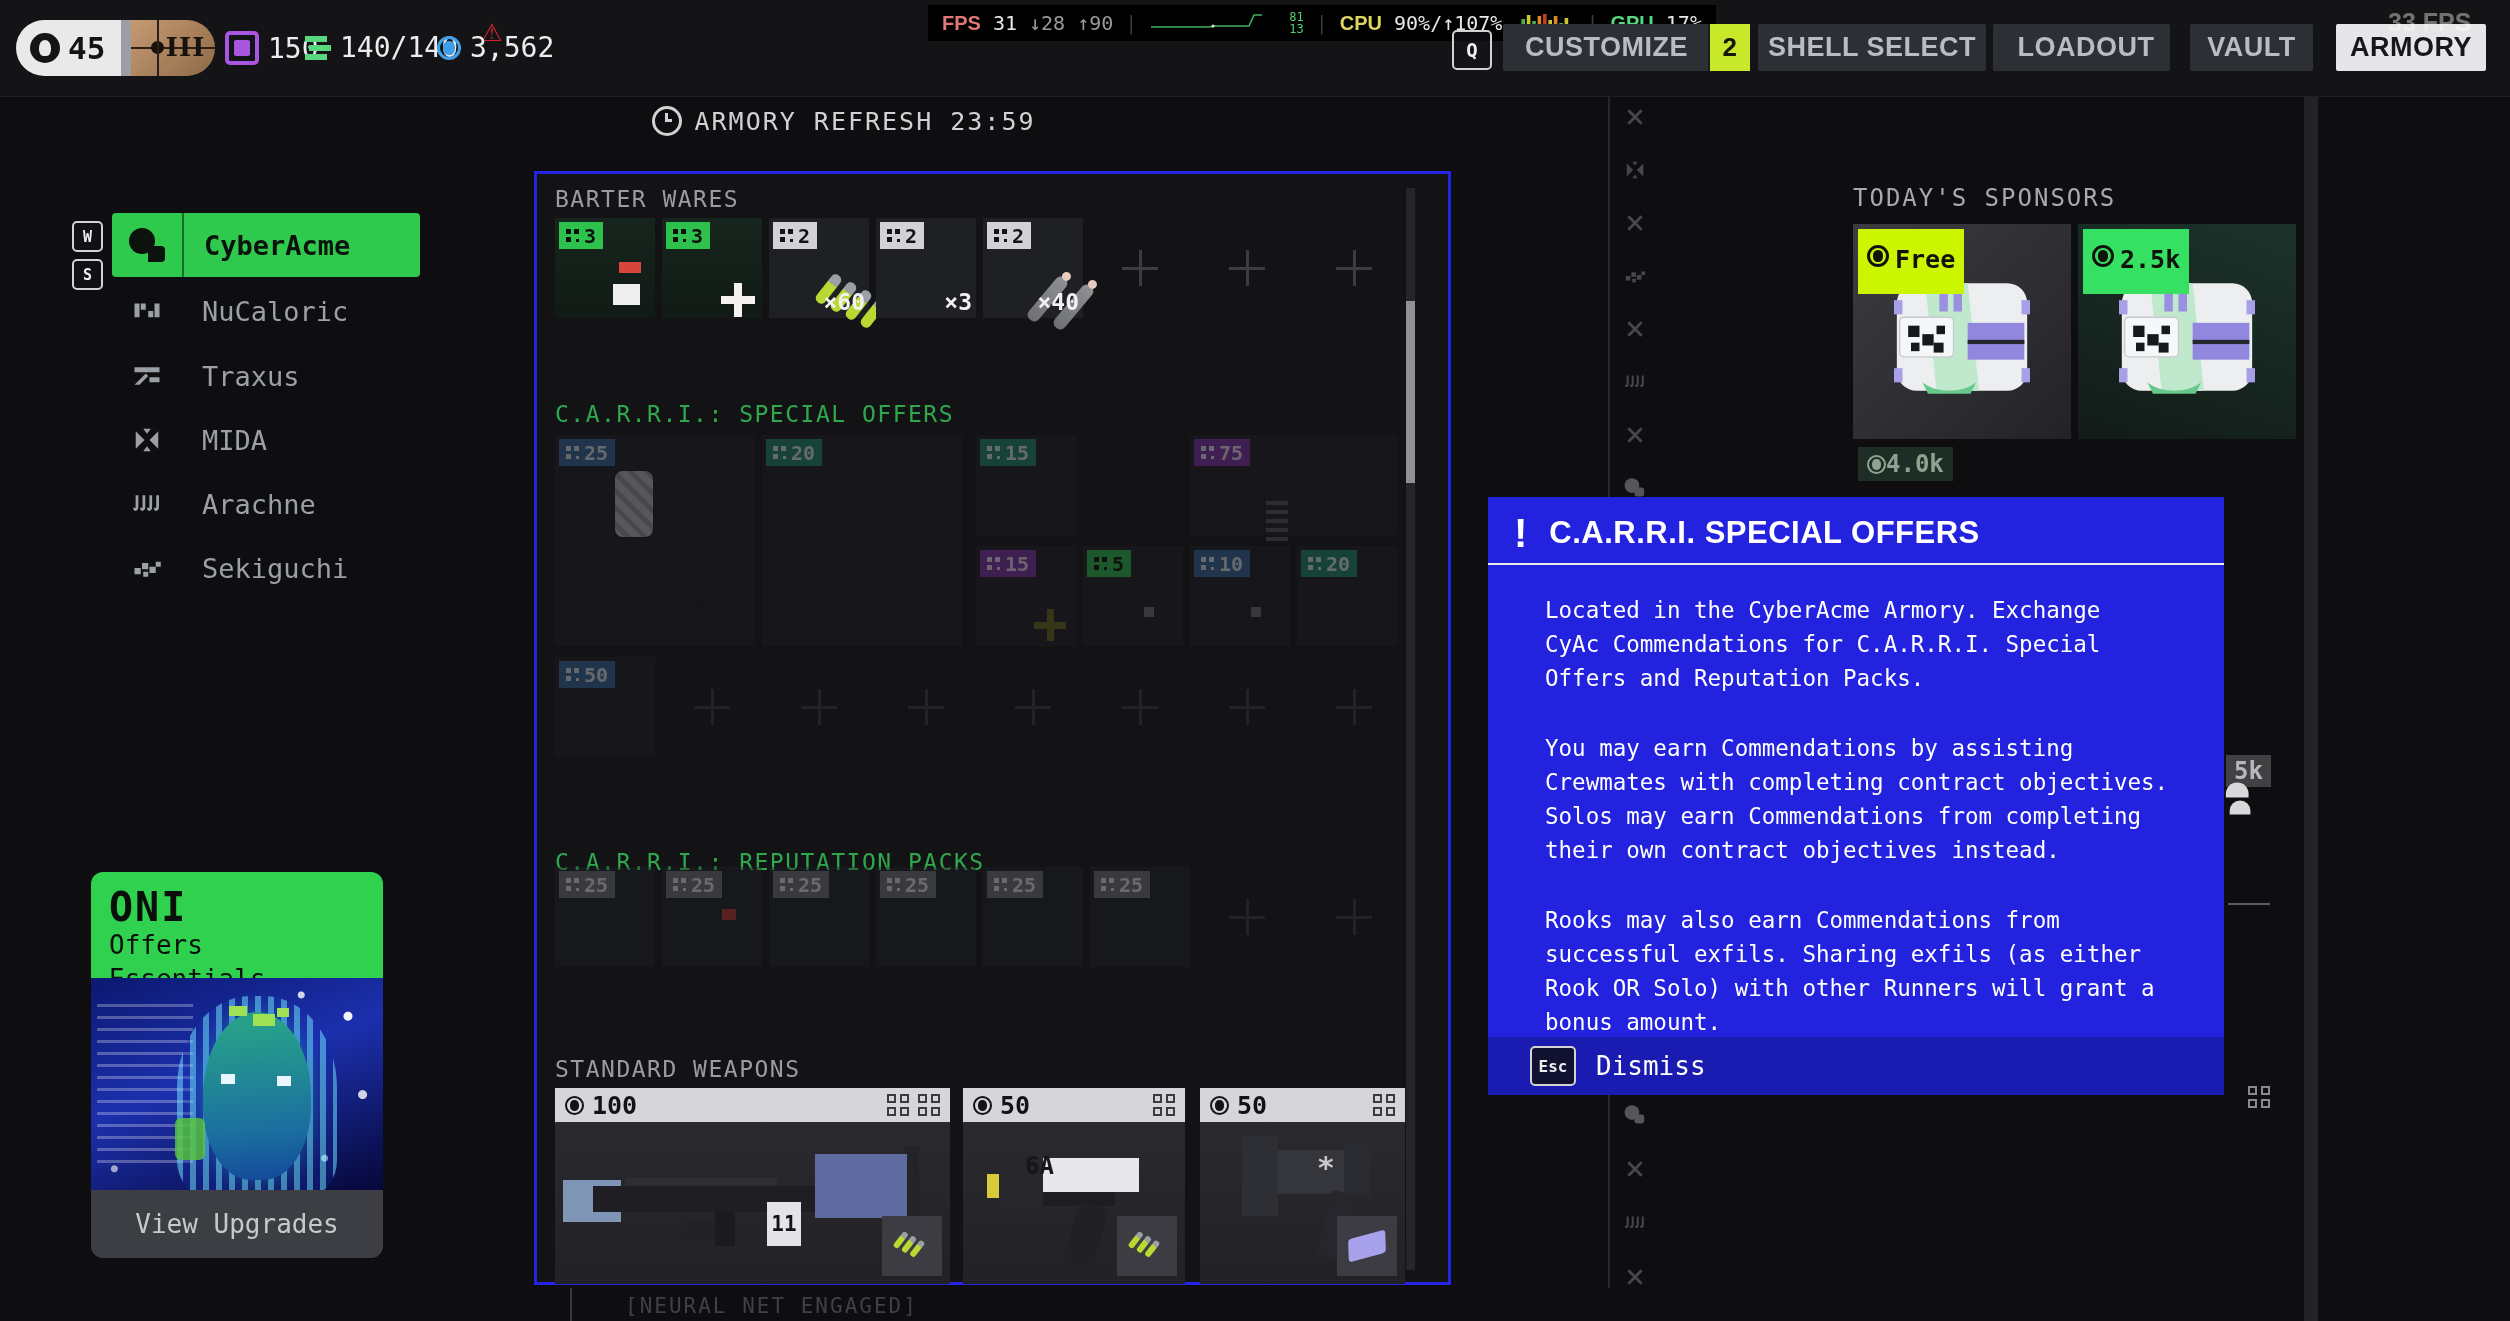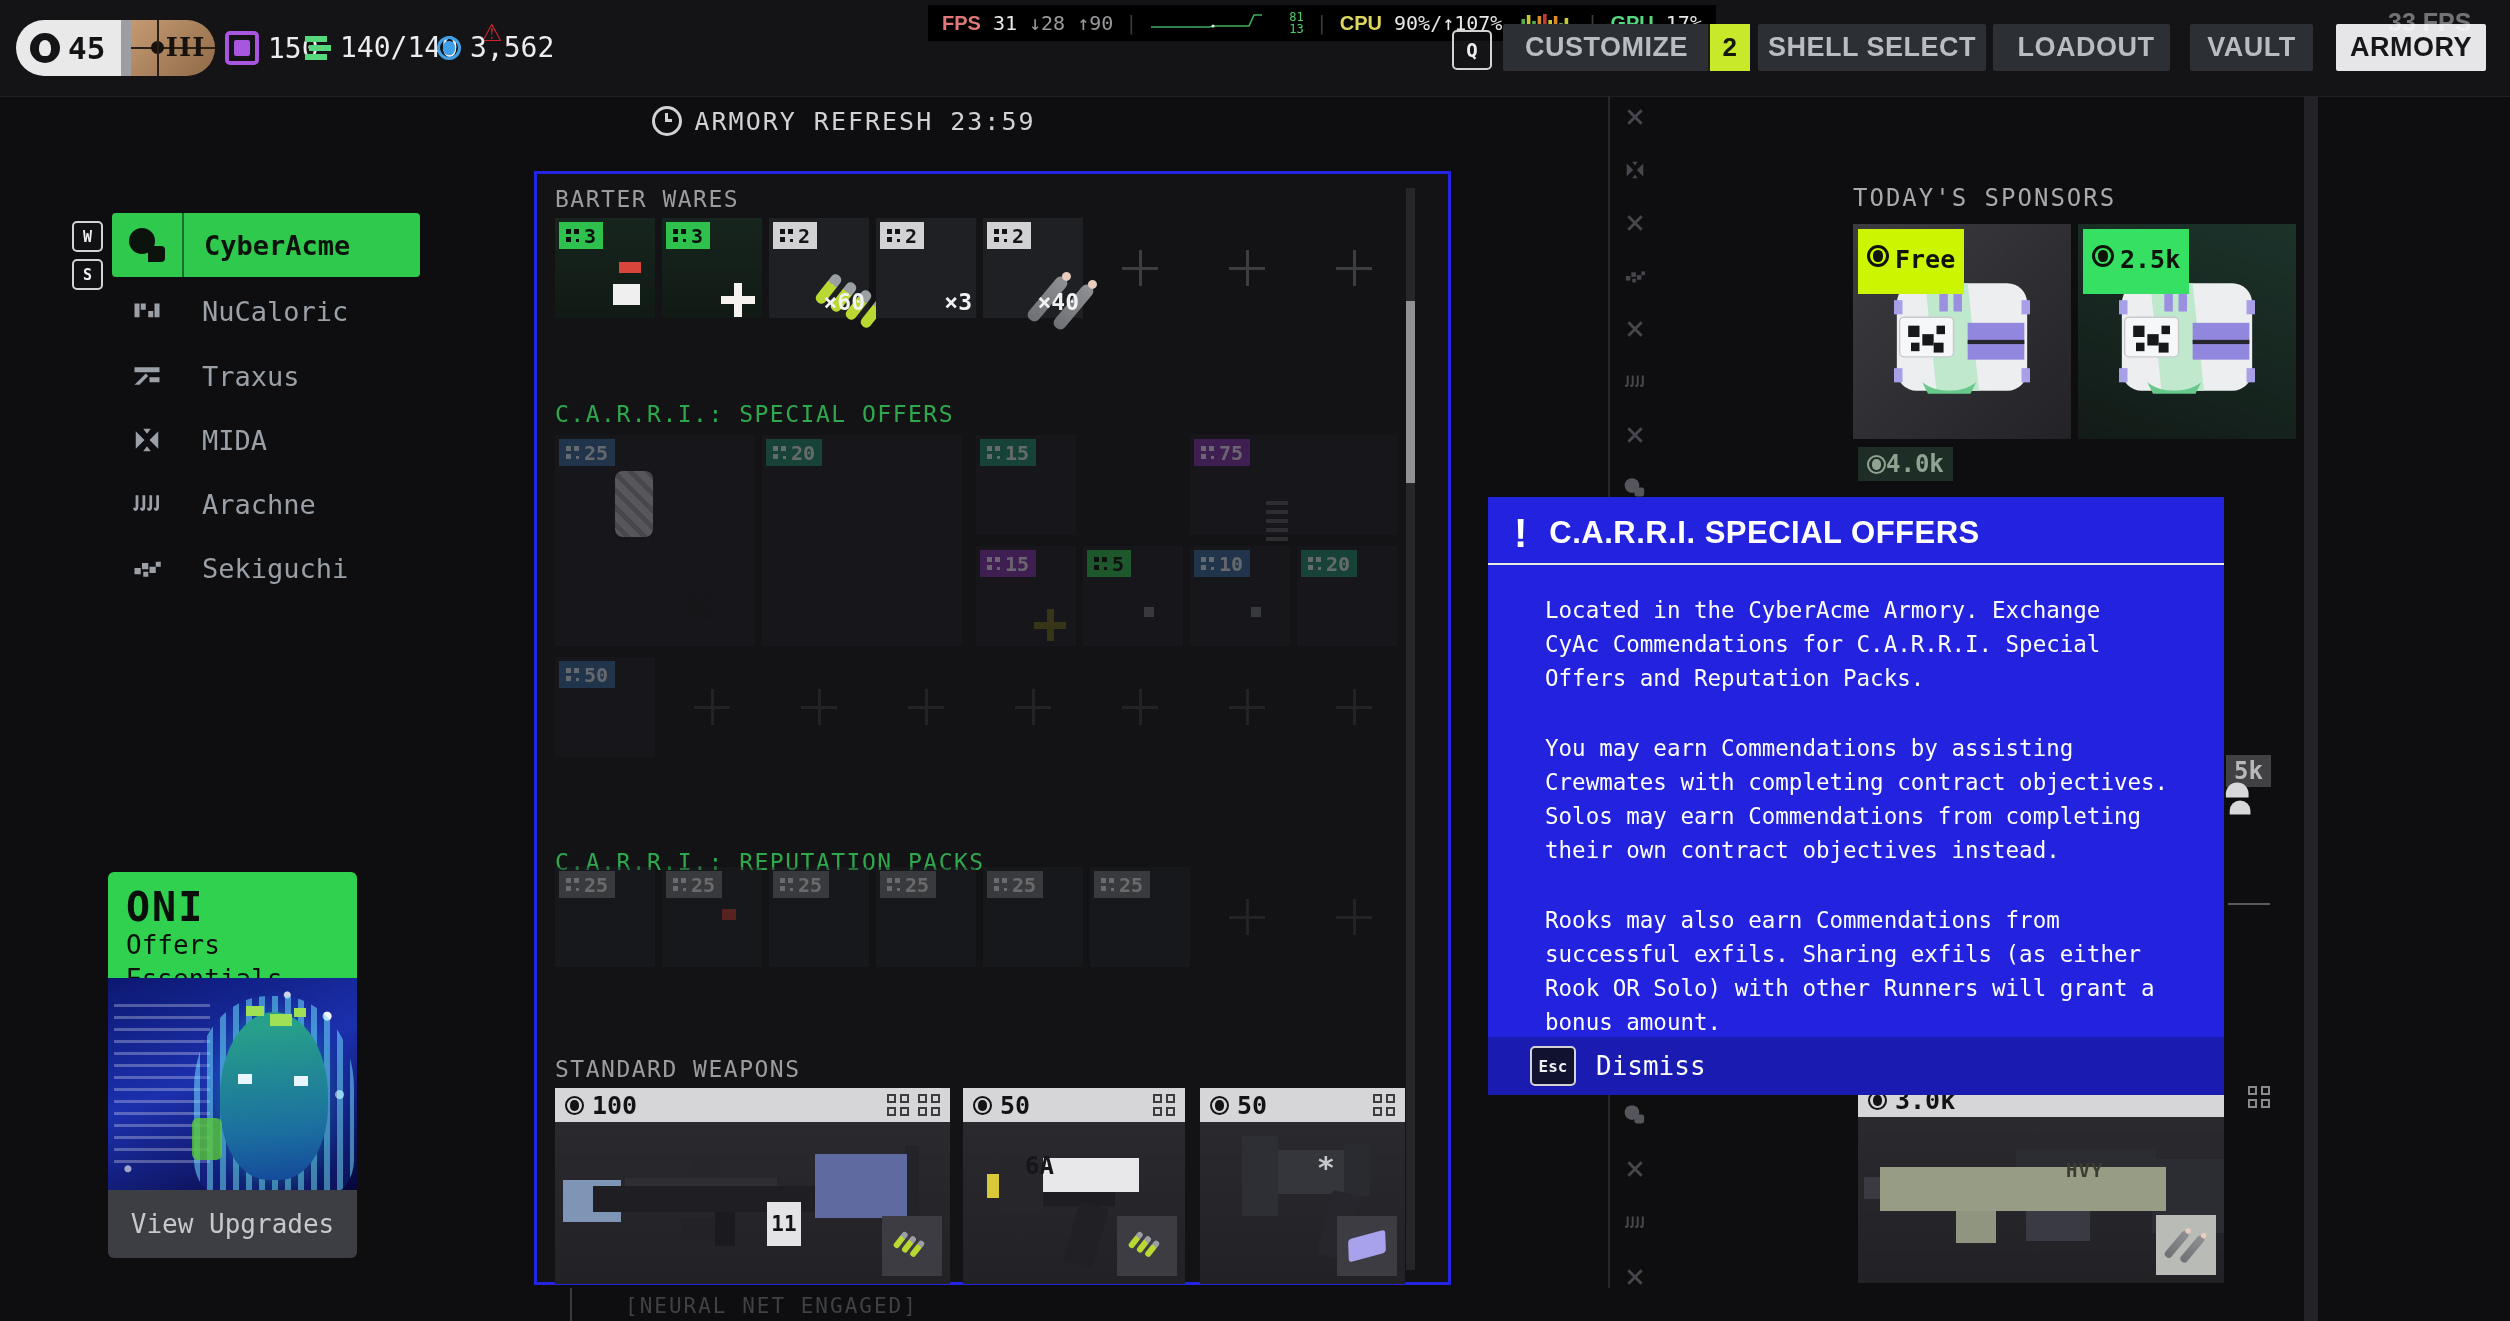--- a/index.html
+++ b/index.html
@@ -52,21 +52,21 @@
   .wskeys .keychip{width:27px;height:27px;font-size:15px;}
   .vendor{position:absolute;left:112px;width:308px;height:48px;display:flex;align-items:center;gap:0;color:#9aa0a6;font-size:27px;}
   .vendor .vicon{width:70px;display:flex;align-items:center;justify-content:center;flex:0 0 70px;}
   .vendor.sel{height:64px;background:#2fc94e;color:#0c120c;border-radius:4px;font-weight:bold;}
   .vendor.sel .vicon{border-right:2px solid rgba(0,0,0,.45);height:100%;}
   .vlogo{position:relative;width:36px;height:34px;}
   .vlogo i{position:absolute;left:0;top:0;width:26px;height:26px;border-radius:50%;background:#0c120c;}
   .vlogo u{position:absolute;right:0;bottom:0;width:17px;height:16px;border-radius:4px 4px 4px 0;background:#0c120c;}
 
   
-  .oni{position:absolute;left:108px;top:872px;width:249px;height:386px;border-radius:6px;overflow:hidden;background:#15161a;}
+  .oni{position:absolute;left:91px;top:872px;width:292px;height:386px;border-radius:12px;overflow:hidden;background:#15161a;}
   .oni-head{height:106px;background:#2fd14f;color:#0b0f0b;padding:14px 18px;box-sizing:border-box;}
   .oni-brand{font-size:40px;font-weight:bold;letter-spacing:2px;line-height:42px;}
   .oni-sub{font-size:26px;line-height:34px;}
   .oni-img{position:relative;height:212px;background:
      radial-gradient(circle at 88% 18%,rgba(255,255,255,.95) 4px,transparent 5px),
      radial-gradient(circle at 72% 8%,rgba(255,255,255,.8) 3px,transparent 4px),
      radial-gradient(circle at 93% 55%,rgba(255,255,255,.8) 4px,transparent 5px),
      radial-gradient(circle at 80% 85%,rgba(255,255,255,.7) 3px,transparent 4px),
      radial-gradient(circle at 8% 90%,rgba(255,255,255,.6) 3px,transparent 4px),
      linear-gradient(160deg,#0c1870 0%,#1c30ae 45%,#060738 100%);overflow:hidden;}
@@ -807,36 +807,20 @@
 
   <span class="sliver-badge">5k</span>
   <span class="whiteblob">
     <svg width="34" height="50" viewBox="0 0 36 52" fill="#d8d8da">
         <path d="M2 12a12 12 0 0 1 24 0v4H2z"></path>
         <path d="M6 30a11 11 0 0 1 22 0v4H6z"></path>
       </svg>
   </span>
   <span class="sliver-line"></span>
 
-  <div class="wcard" style="left:1858px;top:1083px;width:366px;height:200px;">
-    <div class="whead">
-      <span class="coin"></span>
-      <span>3.0k</span>
-    </div>
-    <div class="wgfx">
-      <div class="w-heavy"></div>
-      <span class="hvylabel">HVY</span>
-      <div class="ammochip" style="background:#b9bbb7;">
-        <span class="i-rockets" style="position:static;transform:scale(.6);">
-          <span class="rkt" style="left:8px;top:4px;"></span>
-            <span class="rkt" style="left:34px;top:12px;"></span>
-        </span>
-      </div>
-    </div>
-  </div>
   <span class="csq lt" style="position:absolute;left:2248px;top:1086px;">
       <b>
         <i></i>
         <i></i>
         <i></i>
         <i></i>
       </b>
     </span>
 
   <div class="rstrip"></div>

